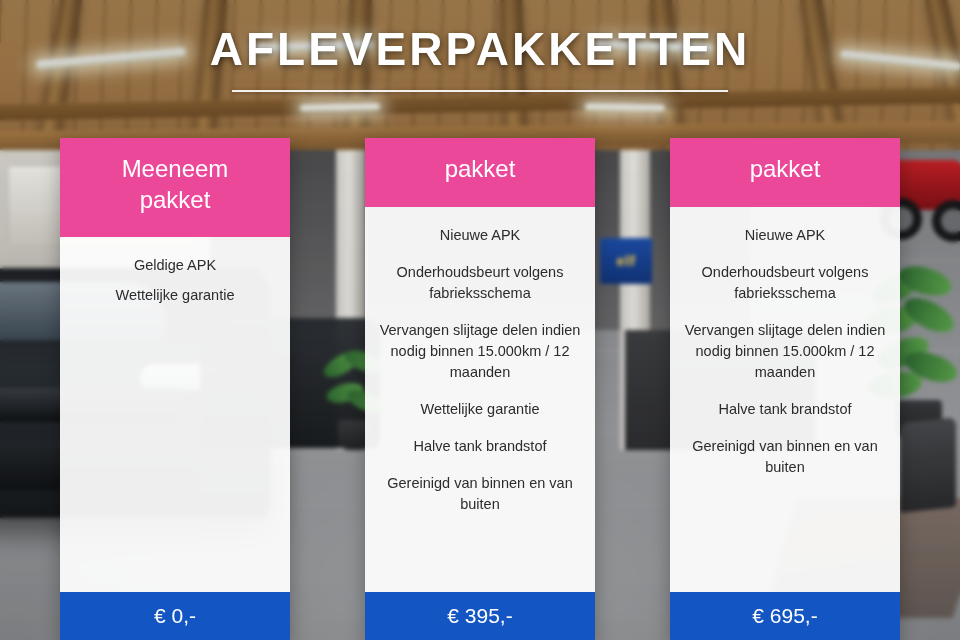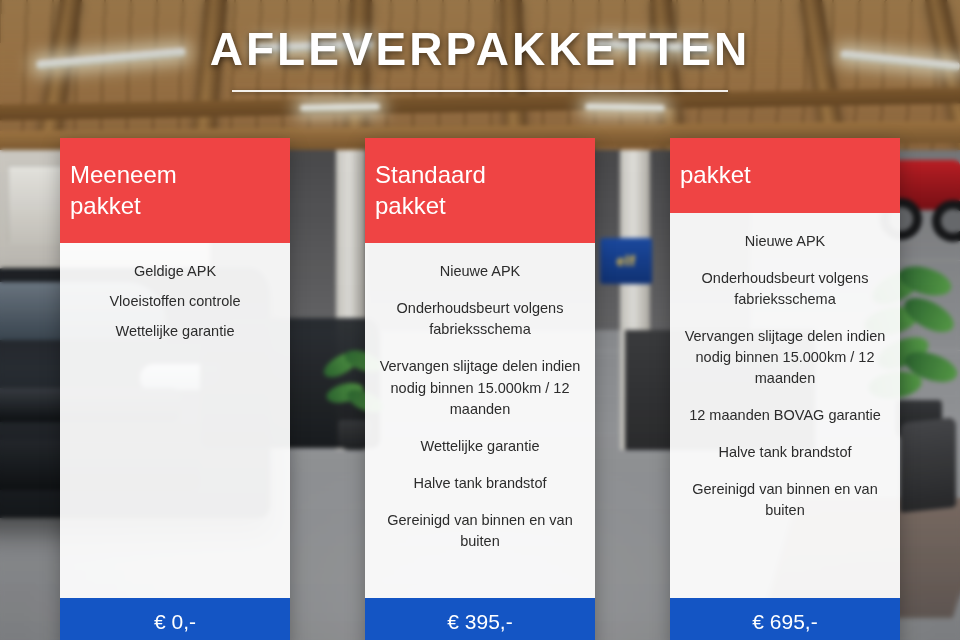--- a/index.html
+++ b/index.html
@@ -226,24 +226,24 @@
   }
 
   .card {
     width: 230px;
     display: flex;
     flex-direction: column;
     box-shadow: 0 6px 18px rgba(0,0,0,0.30);
   }
 
   .card-head {
-    background: #ef4444;
+    background: #ec4899;
     color: #ffffff;
-    text-align: left;
-    padding: 22px 10px 22px;
+    text-align: center;
+    padding: 16px 10px 22px;
     font-size: 24px;
     line-height: 1.28;
   }
 
   .card-body {
     background: rgba(255,255,255,0.93);
     padding: 18px 14px 16px;
     display: flex;
     flex-direction: column;
     gap: 16px;
@@ -355,29 +355,27 @@
 
     <div class="cards">
 
       <div class="card card-1">
         <div class="card-head">
           <div>Meeneem</div>
           <div>pakket</div>
         </div>
         <div class="card-body">
           <div class="feature">Geldige APK</div>
-          <div class="feature">Vloeistoffen controle</div>
           <div class="feature">Wettelijke garantie</div>
         </div>
         <div class="card-foot">€ 0,-</div>
       </div>
 
       <div class="card card-2">
         <div class="card-head">
-          <div>Standaard</div>
           <div>pakket</div>
         </div>
         <div class="card-body">
           <div class="feature">Nieuwe APK</div>
           <div class="feature">Onderhoudsbeurt volgens fabrieksschema</div>
           <div class="feature">Vervangen slijtage delen indien nodig binnen 15.000km / 12 maanden</div>
           <div class="feature">Wettelijke garantie</div>
           <div class="feature">Halve tank brandstof</div>
           <div class="feature">Gereinigd van binnen en van buiten</div>
         </div>
@@ -385,21 +383,20 @@
       </div>
 
       <div class="card card-3">
         <div class="card-head">
           <div>pakket</div>
         </div>
         <div class="card-body">
           <div class="feature">Nieuwe APK</div>
           <div class="feature">Onderhoudsbeurt volgens fabrieksschema</div>
           <div class="feature">Vervangen slijtage delen indien nodig binnen 15.000km / 12 maanden</div>
-          <div class="feature">12 maanden BOVAG garantie</div>
           <div class="feature">Halve tank brandstof</div>
           <div class="feature">Gereinigd van binnen en van buiten</div>
         </div>
         <div class="card-foot">€ 695,-</div>
       </div>
 
     </div>
   </div>
 </div>
 

